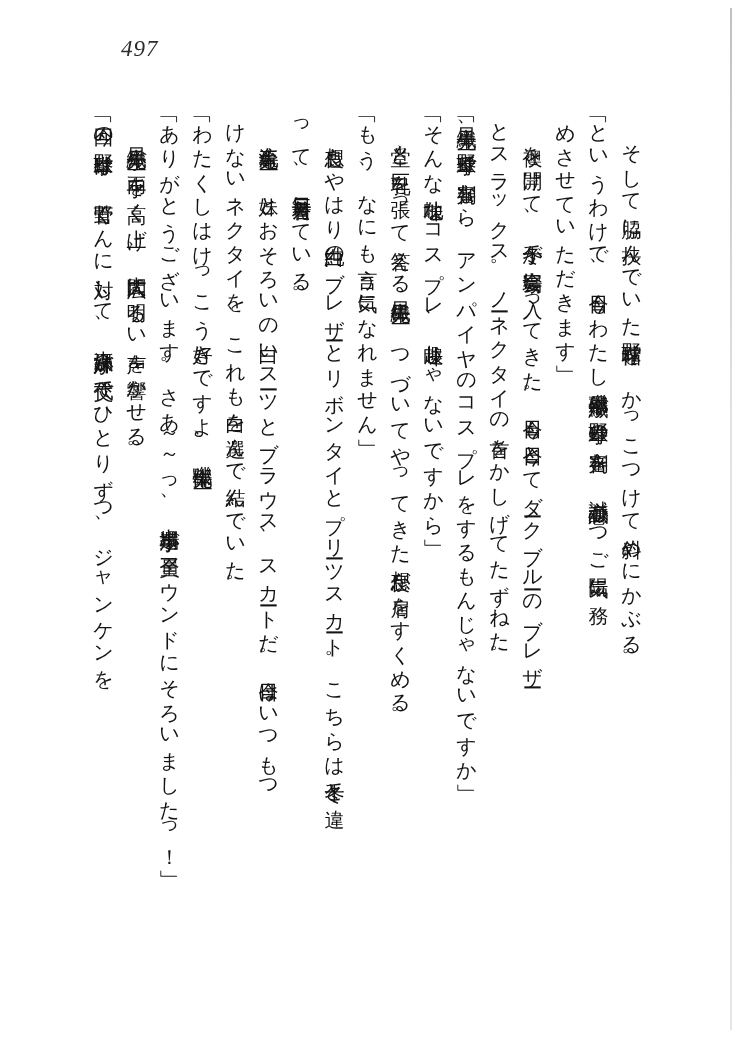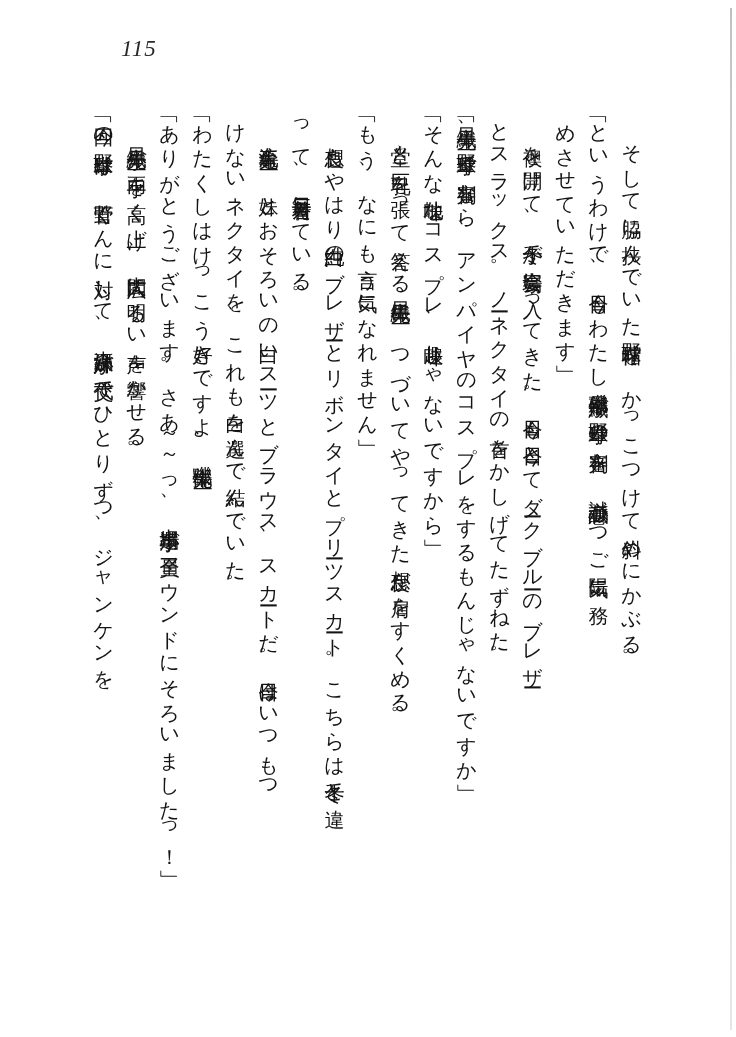--- a/index.html
+++ b/index.html
@@ -57,21 +57,21 @@
       rgba(140,140,140,0.55) 0%,
       rgba(170,170,170,0.35) 40%,
       rgba(170,170,170,0.30) 100%);
   }
 </style>
 </head>
 <body>
 
 <div class="page">
 
-  <div class="page-number">115</div>
+  <div class="page-number">497</div>
 
   <div class="text-block">
 
     <p class="para">
       <span class="line indent">そして脇に挟んでいた野球帽を、かっこつけて斜めにかぶる。</span>
     </p>
 
     <p class="para">
       <span class="line">「というわけで、今日もわたし磯部早織が野球拳の審判を、誠心誠意かつご陽気に務</span>
       <span class="line">めさせていただきます」</span>

